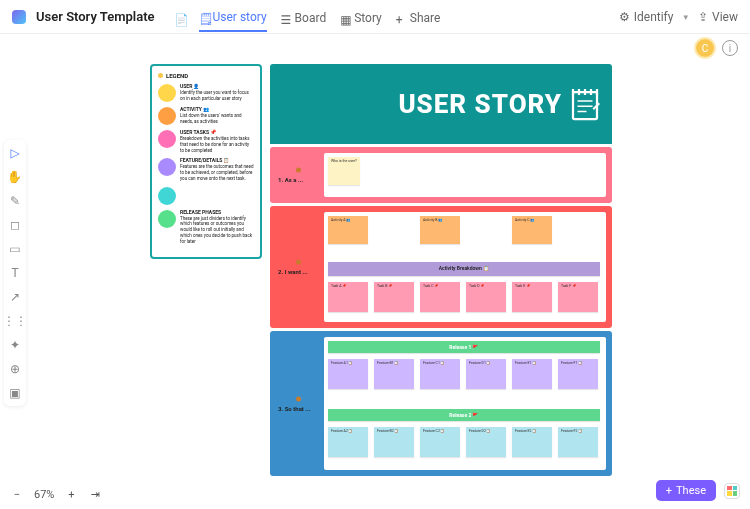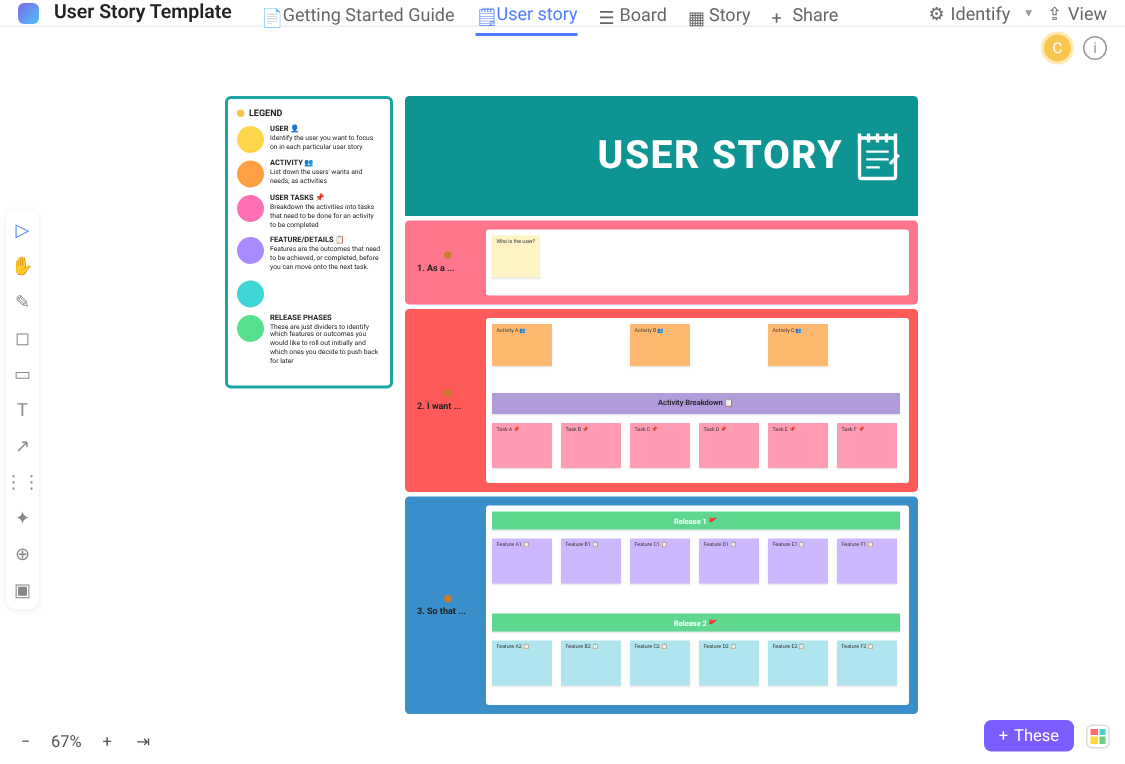--- a/index.html
+++ b/index.html
@@ -1,19 +1,19 @@
 <!DOCTYPE html>
 <html><head>
 <meta charset="utf-8">
 <style>
 * { margin: 0; padding: 0; box-sizing: border-box; font-family: -apple-system, BlinkMacSystemFont, "Segoe UI", Roboto, sans-serif; }
 body { width: 750px; height: 509px; background: #fff; position: relative; overflow: hidden; }
 
 
-.header { height: 18px; display: flex; align-items: center; padding: 0 12px; border-bottom: 1px solid #eee; gap: 10px; font-size: 12px; color: #333; }
+.header { height: 34px; display: flex; align-items: center; padding: 0 12px; border-bottom: 1px solid #eee; gap: 10px; font-size: 12px; color: #333; }
 .header .logo { width: 14px; height: 14px; border-radius: 4px; background: linear-gradient(135deg,#7b68ee,#4fc3f7); }
 .header .title { font-weight: 600; font-size: 13px; color: #222; }
 .header .tabs { display: flex; gap: 14px; margin-left: 10px; align-items: center; }
 .header .tab { display: flex; align-items: center; gap: 4px; color: #666; cursor: pointer; padding-bottom: 6px; margin-bottom: -8px; }
 .header .tab.active { color: #4f7cff; border-bottom: 2px solid #4f7cff; }
 .header .tab .ico { width: 10px; height: 10px; display: inline-block; }
 .header .spacer { flex: 1; }
 .header .right { display: flex; align-items: center; gap: 10px; color: #666; }
 .header .right .pill { display: flex; align-items: center; gap: 4px; }
 .header .chev { font-size: 9px; color: #999; }
@@ -76,21 +76,20 @@
 </style>
 </head>
 <body>
 
 <div class="header">
   <div class="logo"></div>
   <div class="title">User Story Template</div>
   <div class="tabs">
     <div class="tab">
         <span class="ico">📄</span>
-        <span>Getting Started Guide</span>
       </div>
     <div class="tab active">
         <span class="ico">🗒</span>
         <span>User story</span>
       </div>
     <div class="tab">
         <span class="ico">☰</span>
         <span>Board</span>
       </div>
     <div class="tab">

